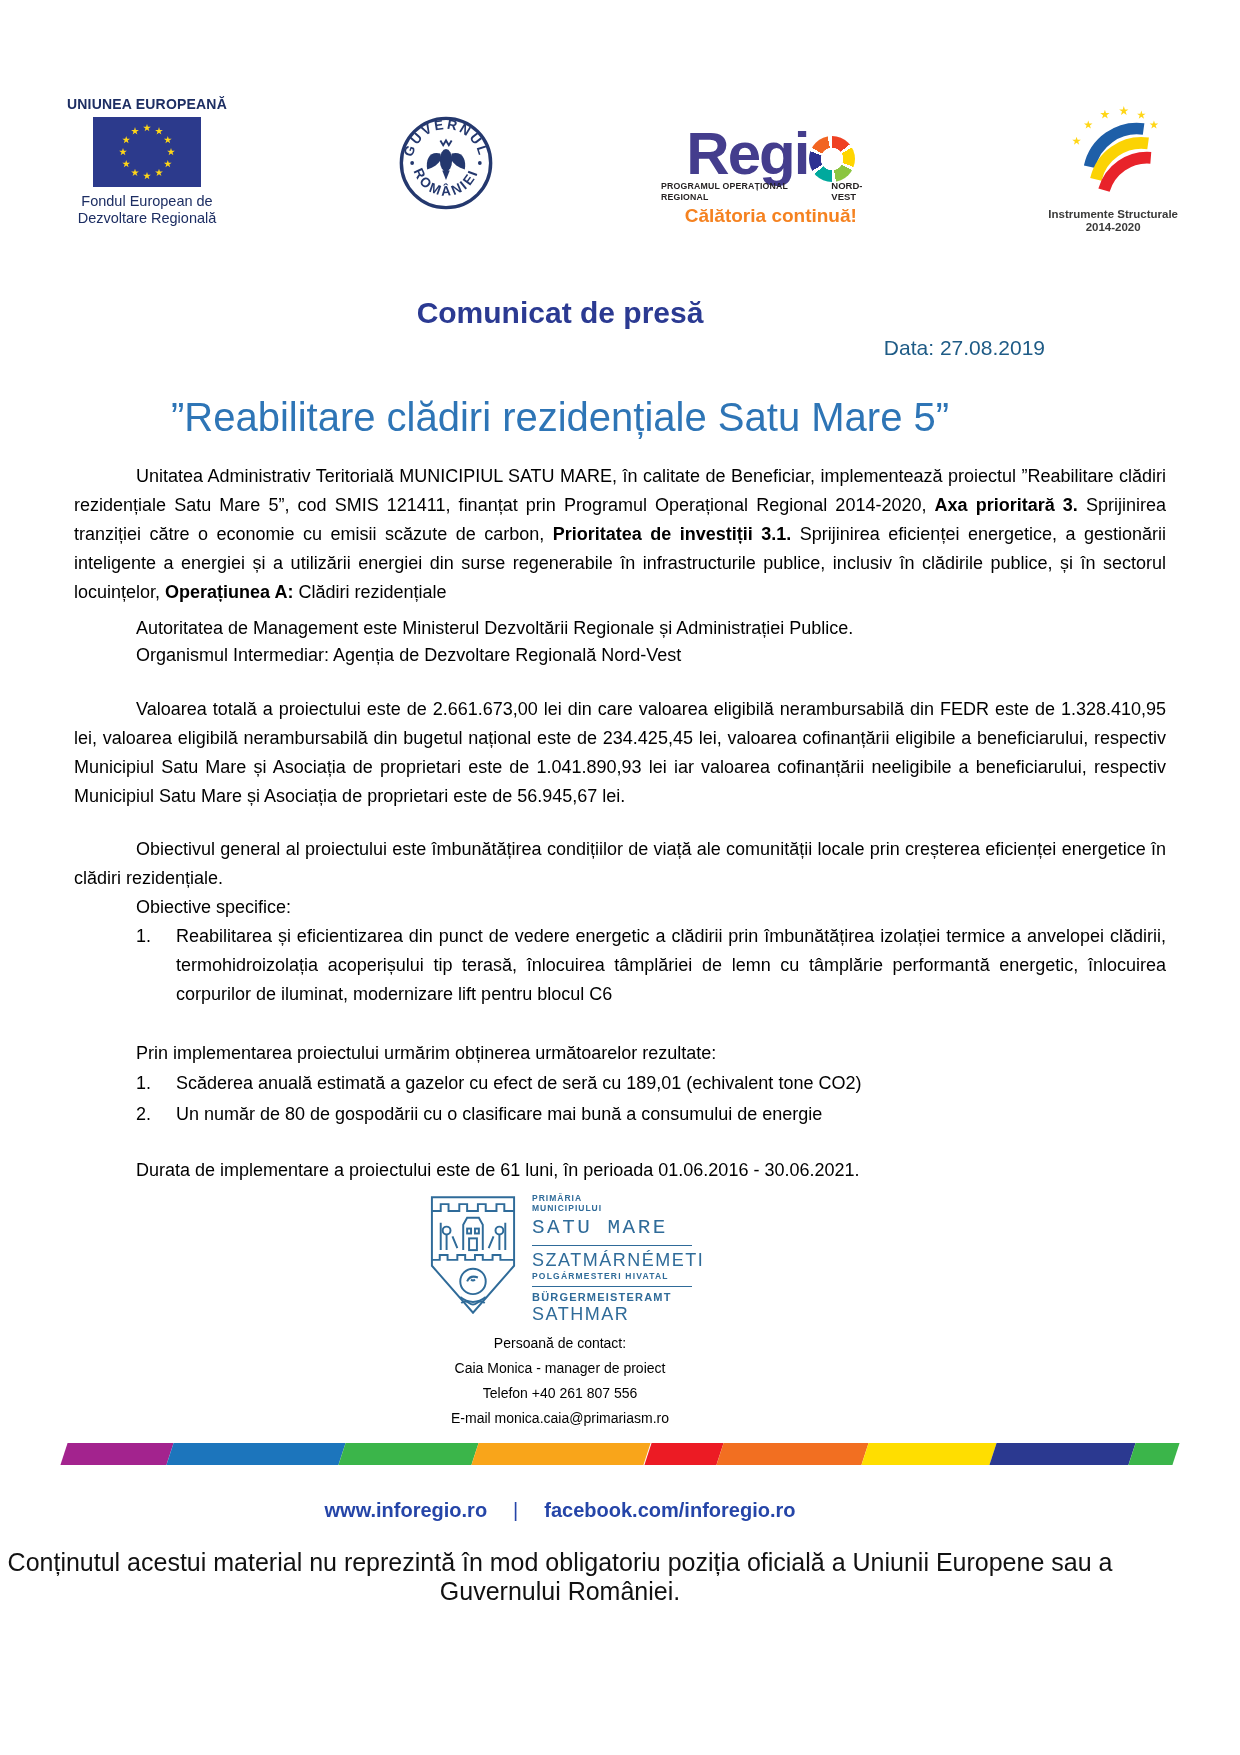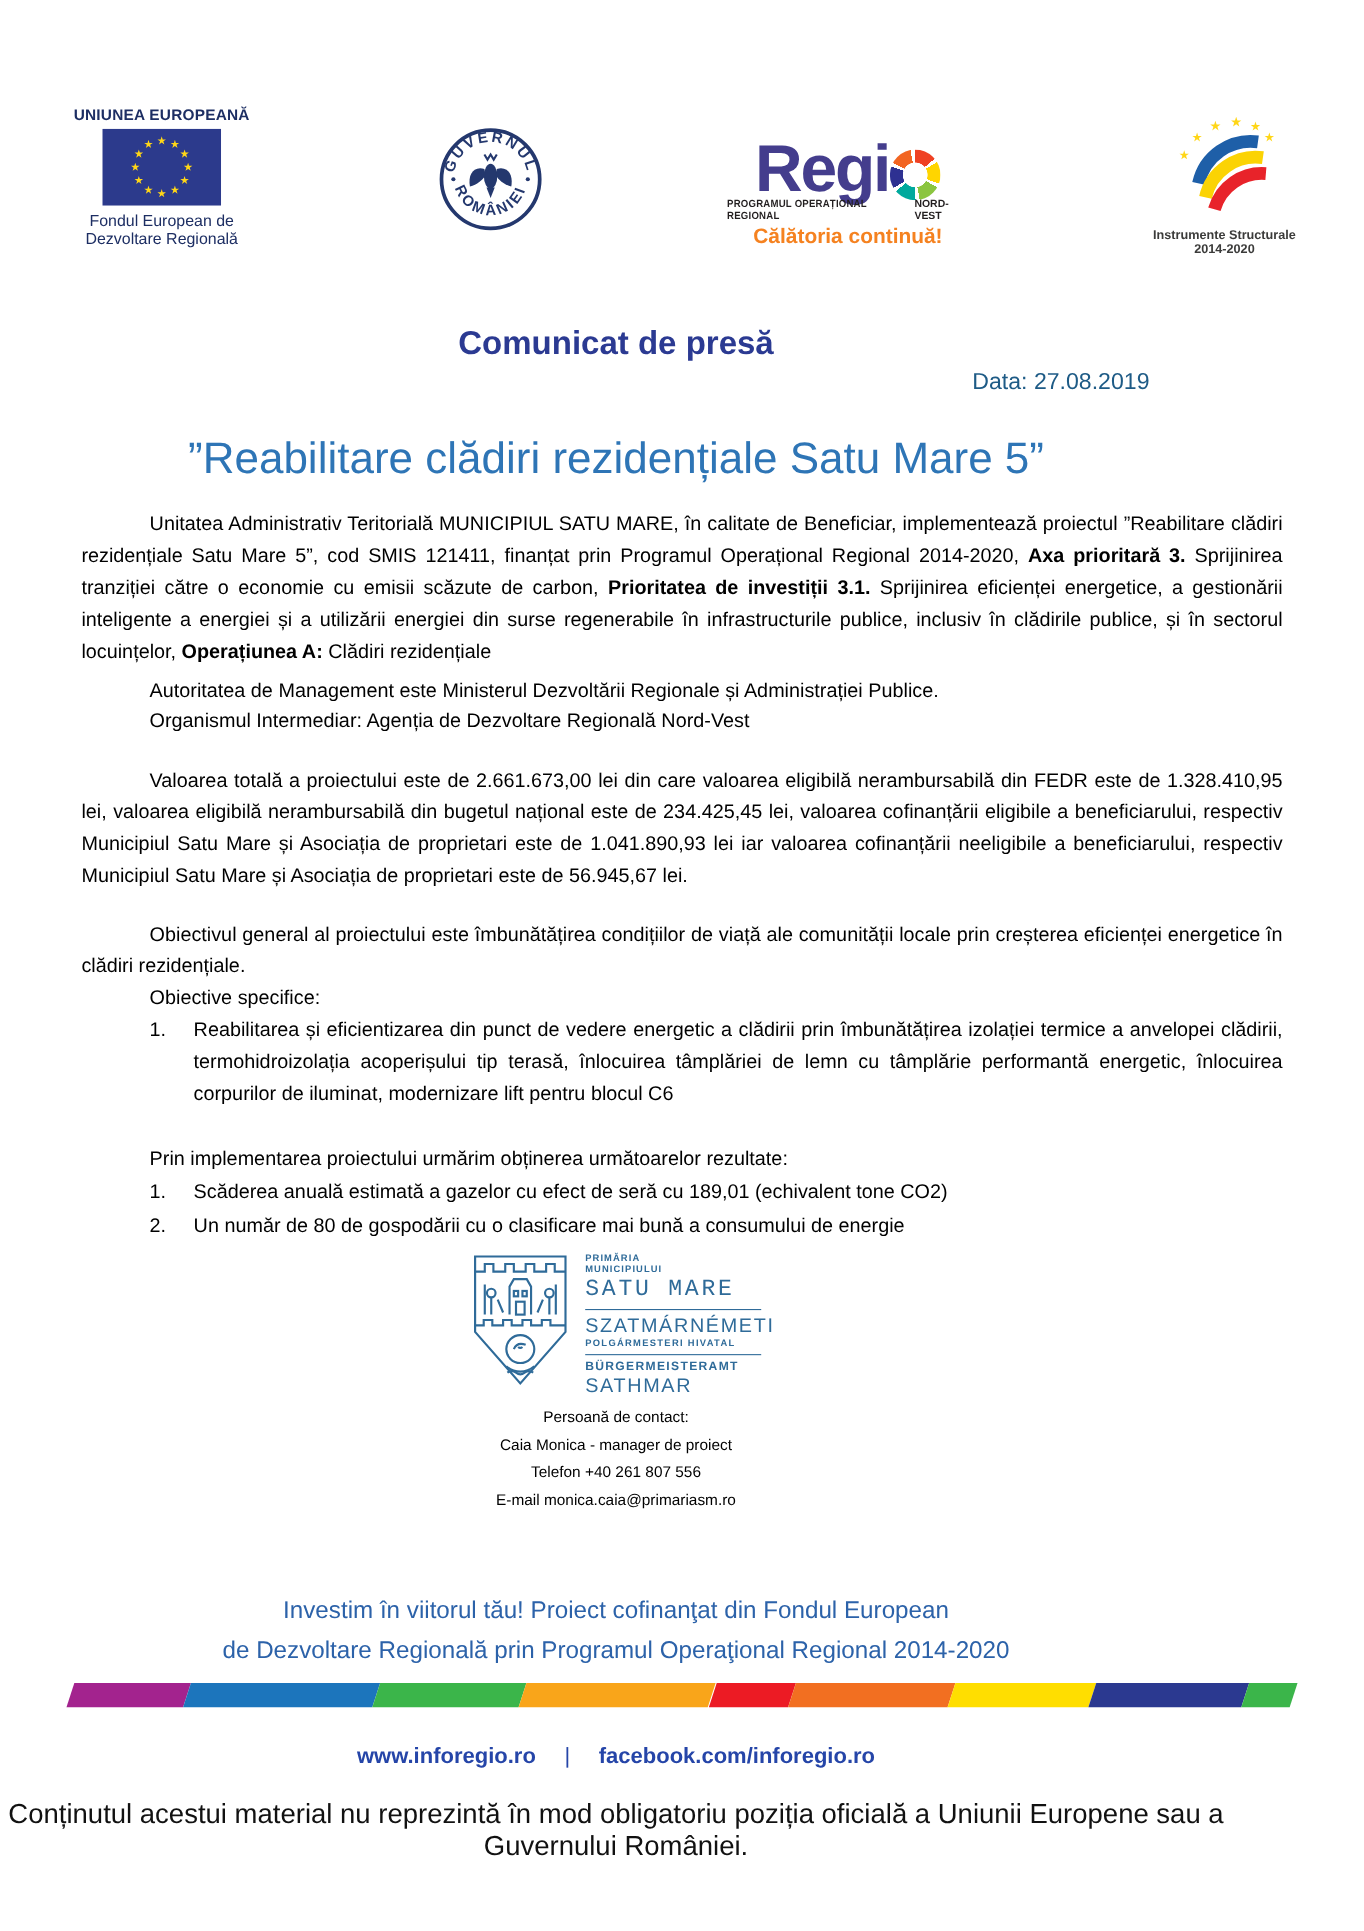--- a/index.html
+++ b/index.html
@@ -179,20 +179,21 @@
     <div class="ind mt30">Prin implementarea proiectului urmărim obținerea următoarelor rezultate:</div>
     <div class="li-row li-line">
       <div class="li-num">1.</div>
       <div>Scăderea anuală estimată a gazelor cu efect de seră cu 189,01 (echivalent tone CO2)</div>
     </div>
     <div class="li-row li-line">
       <div class="li-num">2.</div>
       <div>Un număr de 80 de gospodării cu o clasificare mai bună a consumului de energie</div>
     </div>
 
+    <div class="ind mt26">Durata de implementare a proiectului este de 61 luni, în perioada 01.06.2016 - 30.06.2021.</div>
   </div>
 
   <div class="city-row">
     <svg width="90" height="124" viewBox="0 0 92 126">
       <g fill="none" stroke="#2f6b99" stroke-width="2">
         <path d="M4,4 H88 V74 L46,122 L4,74 Z"></path>
         <path d="M4,18 h9 v-7 h8 v7 h11 v-7 h8 v7 h11 v-7 h8 v7 h11 v-7 h8 v7 h10"></path>
         <path d="M36,58 v-26 l4,-7 h12 l4,7 v26"></path>
         <rect x="42" y="46" width="8" height="12"></rect>
         <rect x="40" y="36" width="4" height="5"></rect>
@@ -223,24 +224,20 @@
     </div>
   </div>
 
   <div class="contact cx">
     <div>Persoană de contact:</div>
     <div>Caia Monica - manager de proiect</div>
     <div>Telefon +40 261 807 556</div>
     <div>E-mail monica.caia@primariasm.ro</div>
   </div>
 
-  <div class="invest cx">
-    <div>Investim în viitorul tău! Proiect cofinanţat din Fondul European</div>
-    <div>de Dezvoltare Regională prin Programul Operaţional Regional 2014-2020</div>
-  </div>
 
   <div class="rainbow" id="rainbow-bar">
       <div class="rseg" style="flex-grow: 9.5; background: rgb(163, 35, 142);"></div>
       <div class="rseg" style="flex-grow: 15.5; background: rgb(28, 117, 188);"></div>
       <div class="rseg" style="flex-grow: 12; background: rgb(59, 181, 74);"></div>
       <div class="rseg" style="flex-grow: 15.5; background: rgb(249, 165, 26);"></div>
       <div class="rseg" style="flex-grow: 6.5; background: rgb(236, 27, 36);"></div>
       <div class="rseg" style="flex-grow: 13; background: rgb(242, 111, 33);"></div>
       <div class="rseg" style="flex-grow: 11.5; background: rgb(255, 222, 0);"></div>
       <div class="rseg" style="flex-grow: 12.5; background: rgb(43, 57, 144);"></div>

